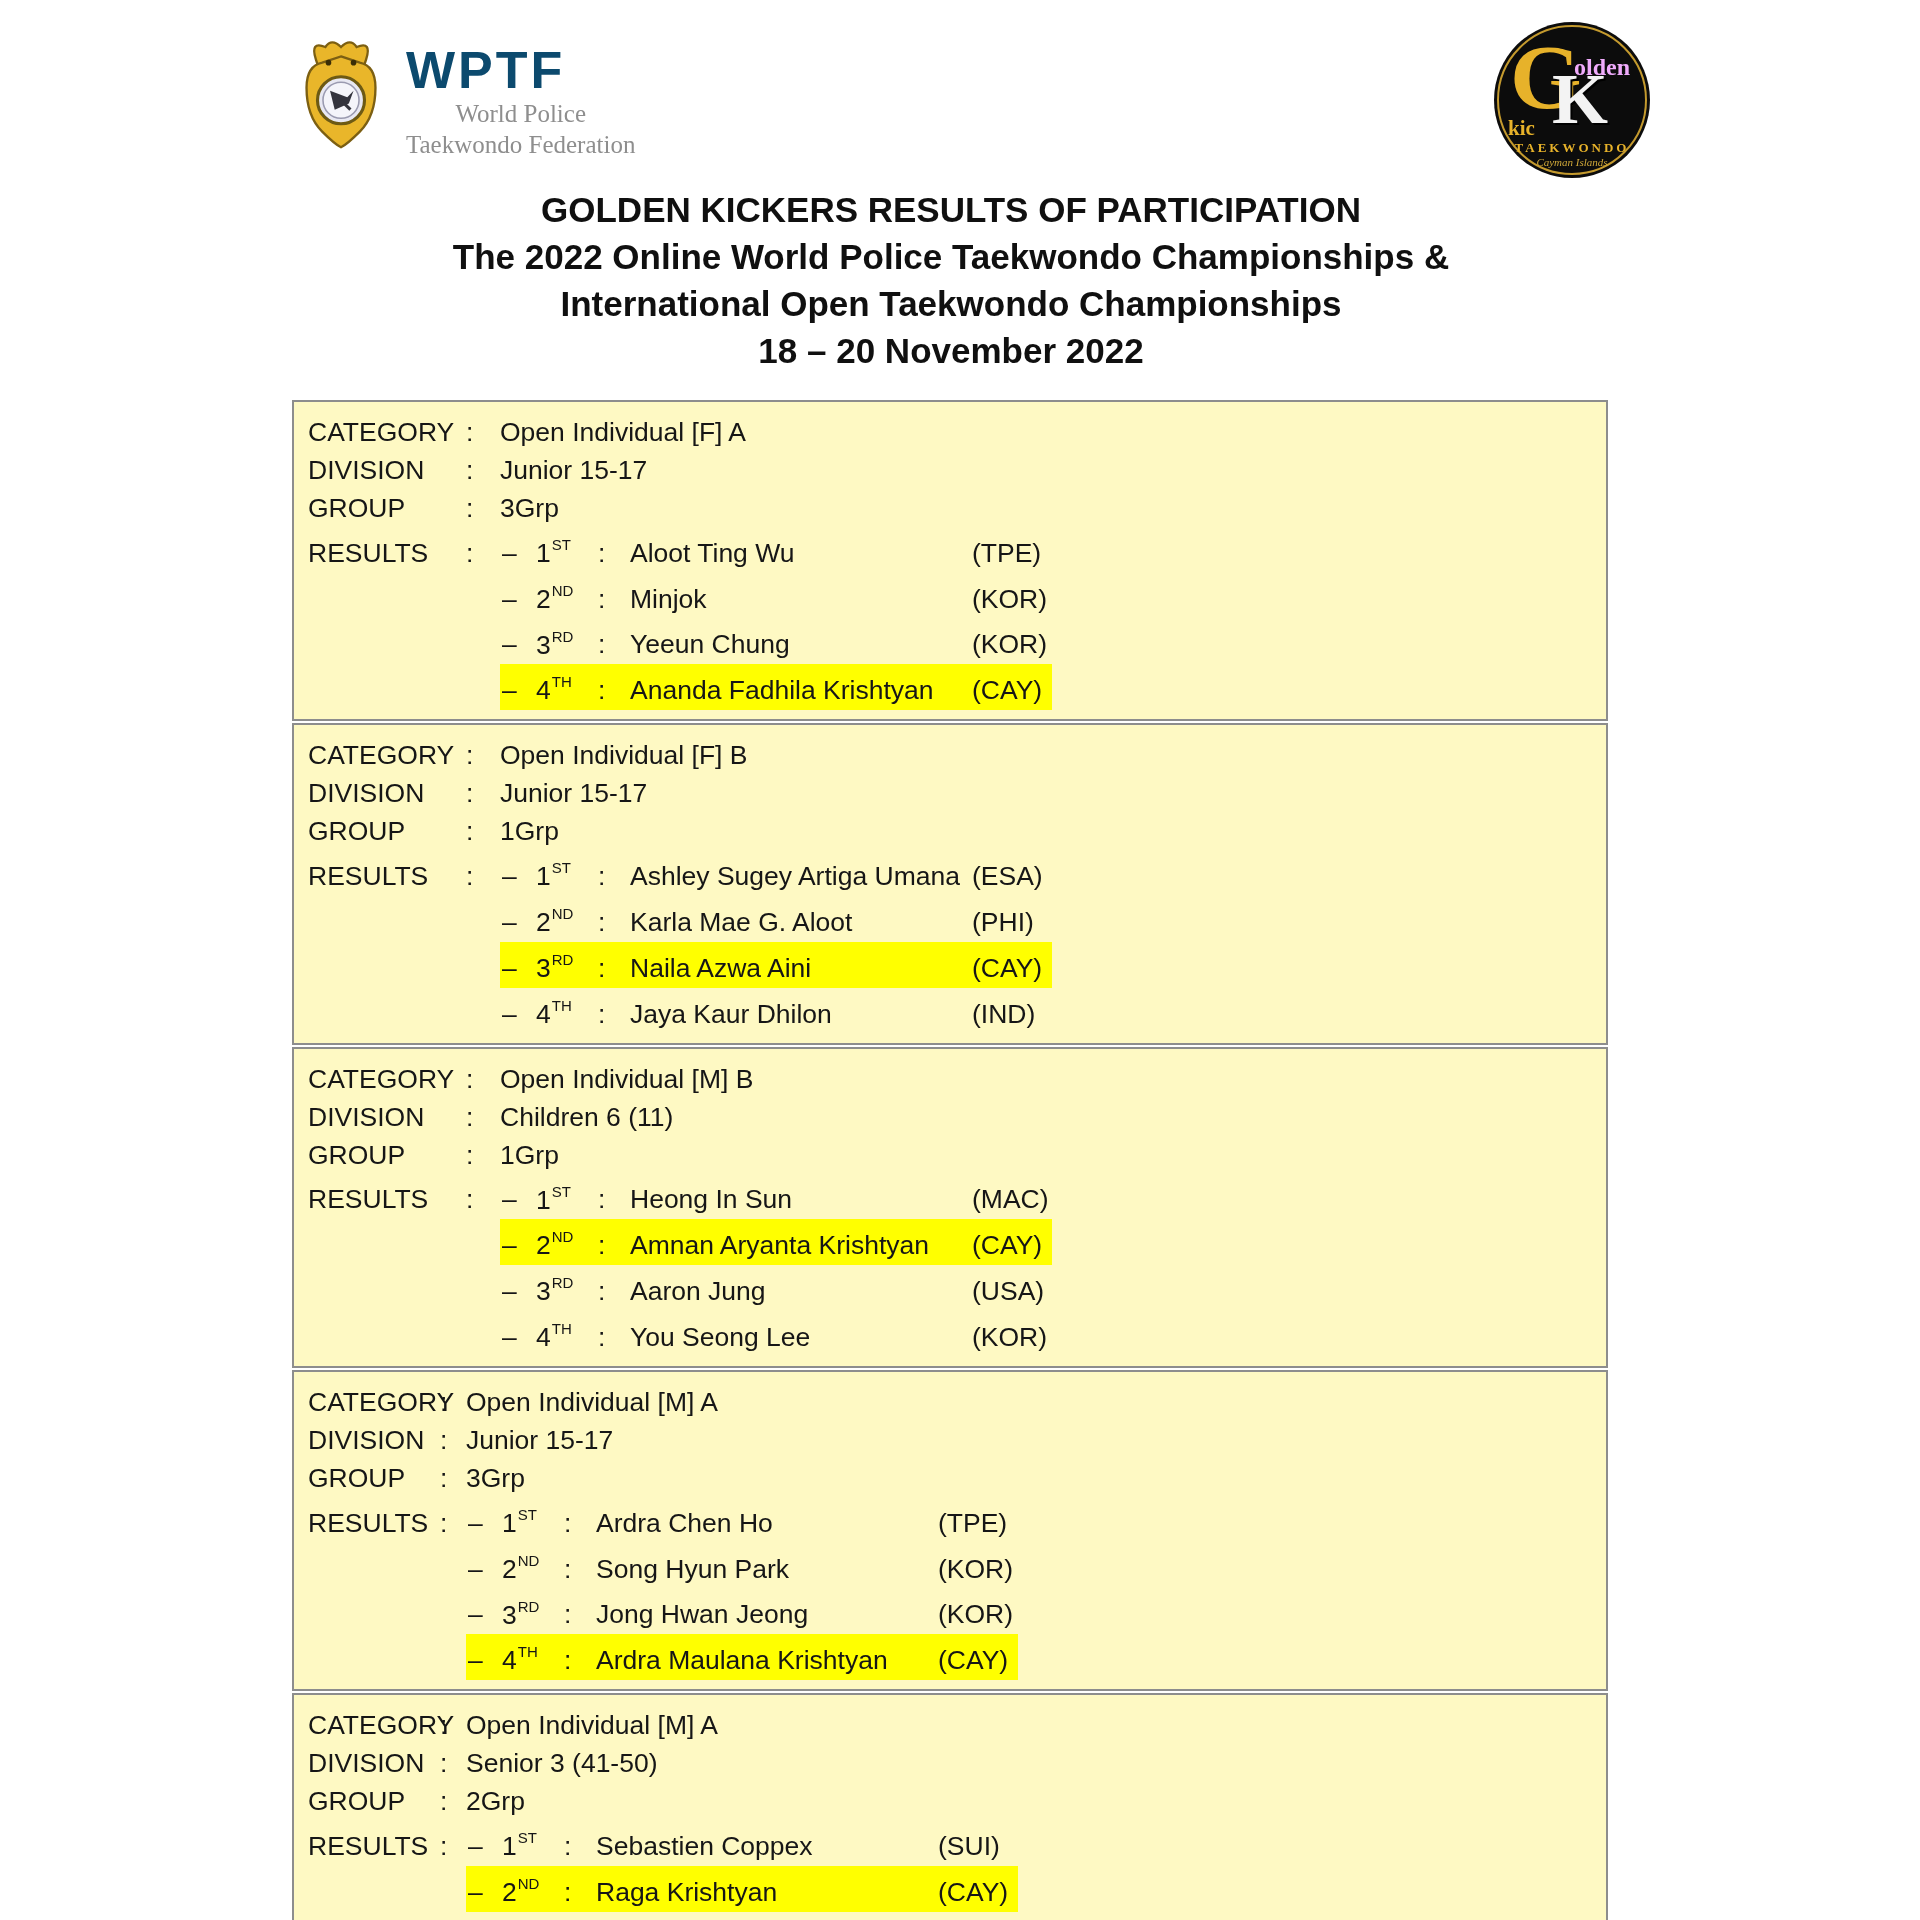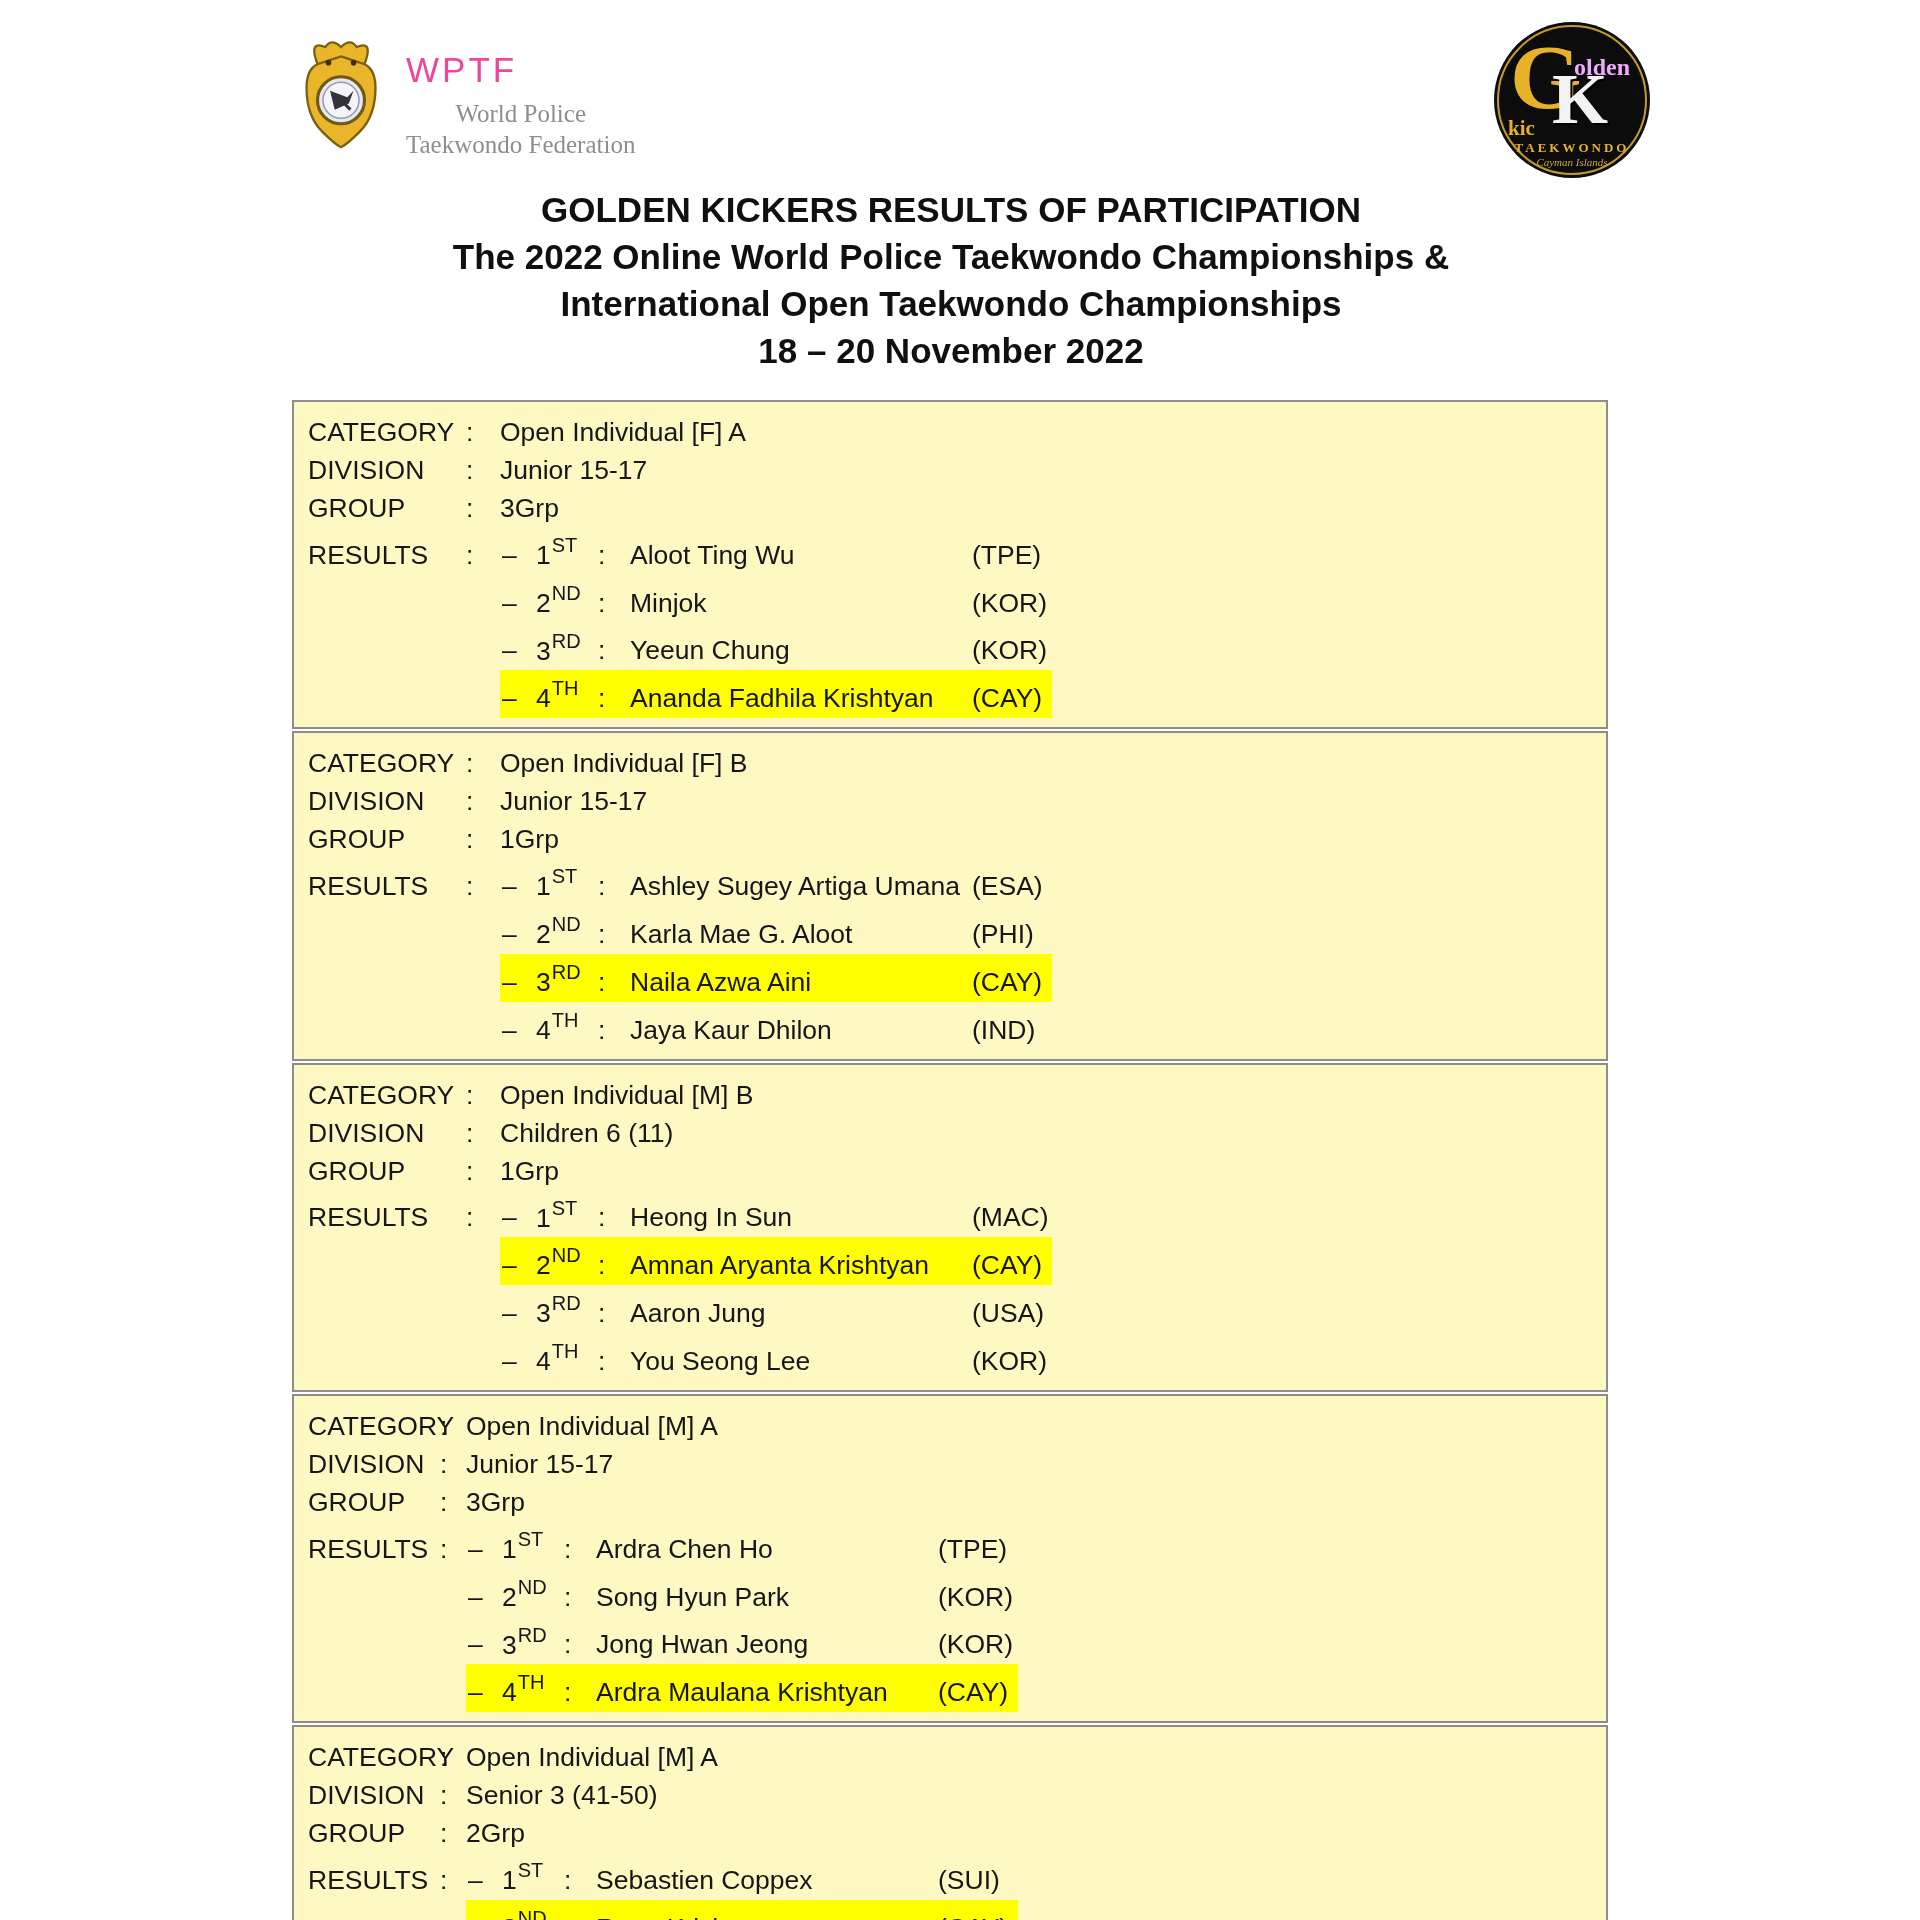--- a/index.html
+++ b/index.html
@@ -3,21 +3,21 @@
 <meta charset="utf-8">
 <style>
   html,body{margin:0;padding:0;background:#ffffff;}
   .page{position:relative;width:1920px;height:1920px;background:#ffffff;overflow:hidden;
         font-family:"Liberation Sans", sans-serif;color:#161616;}
 
   
   .wptf{position:absolute;left:294px;top:34px;display:flex;gap:18px;align-items:flex-start;}
   .wptf svg{width:94px;height:120px;display:block;}
   .wptf-text{padding-top:8px;}
-  .wptf-acronym{font-size:35px;font-weight:normal;letter-spacing:3px;color:#ec4899;line-height:56px;}
+  .wptf-acronym{font-size:52px;font-weight:bold;letter-spacing:3px;color:#0c4a6e;line-height:56px;}
   .wptf-sub{font-family:"Liberation Serif", serif;font-size:25px;color:#8e8e8e;line-height:31px;text-align:center;}
 
   .gk{position:absolute;left:1494px;top:22px;width:156px;height:156px;border-radius:50%;
       background:#0c0c0c;box-sizing:border-box;}
   .gk::after{content:"";position:absolute;inset:3px;border:2px solid #c possible;}
   .gk .ring{position:absolute;inset:3px;border:2px solid #c49a2e;border-radius:50%;}
   .gk span{position:absolute;font-family:"Liberation Serif", serif;}
   .gk-g{left:16px;top:2px;font-size:92px;font-weight:bold;color:#e7b22a;}
   .gk-olden{left:80px;top:32px;font-size:24px;font-weight:bold;color:#f0abfc;}
   .gk-k{left:58px;top:36px;font-size:72px;font-weight:bold;color:#f3f3f3;text-shadow:2px 2px 0 #000;}
@@ -36,21 +36,21 @@
   .section + .section{margin-top:2px;}
   .row{display:flex;align-items:baseline;line-height:38px;font-size:26.5px;white-space:nowrap;}
   .lbl{width:158px;flex:none;}
   .colon{width:34px;flex:none;}
   .section.tight .lbl{width:132px;}
   .section.tight .colon{width:26px;}
   .res{display:inline-flex;align-items:baseline;padding:1px 10px 1px 2px;}
   .res.hl{background:var(--hl,#ffff00);}
   .dash{width:34px;flex:none;}
   .rank{width:62px;flex:none;}
-  .rank sup{font-size:20px;position:relative;top:-2px;left:1px;font-weight:normal;}
+  .rank sup{font-size:15px;position:relative;top:-2px;left:1px;font-weight:normal;}
   .rcolon{width:32px;flex:none;}
   .name{min-width:330px;padding-right:12px;}
 </style>
 </head>
 <body>
 
 <div class="page">
 
   <div class="wptf">
     <svg viewBox="0 0 60 76">

